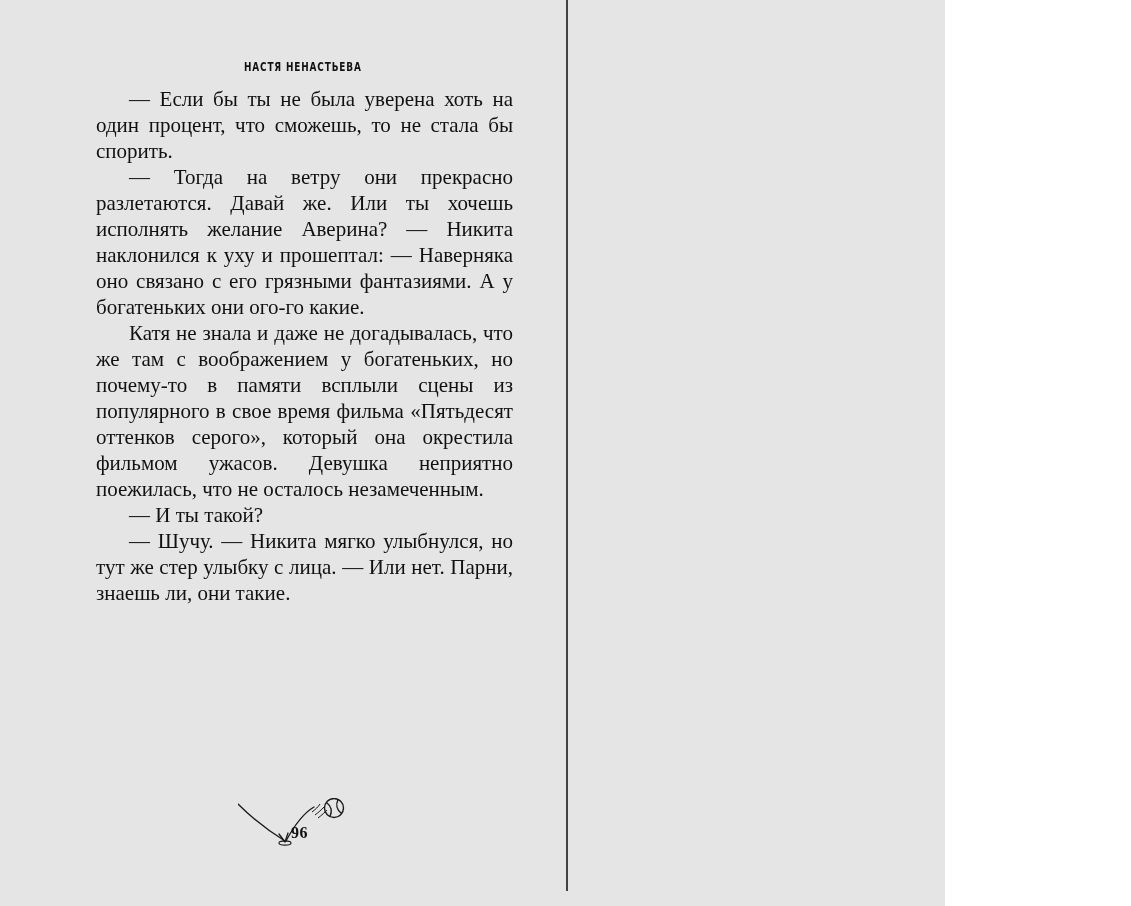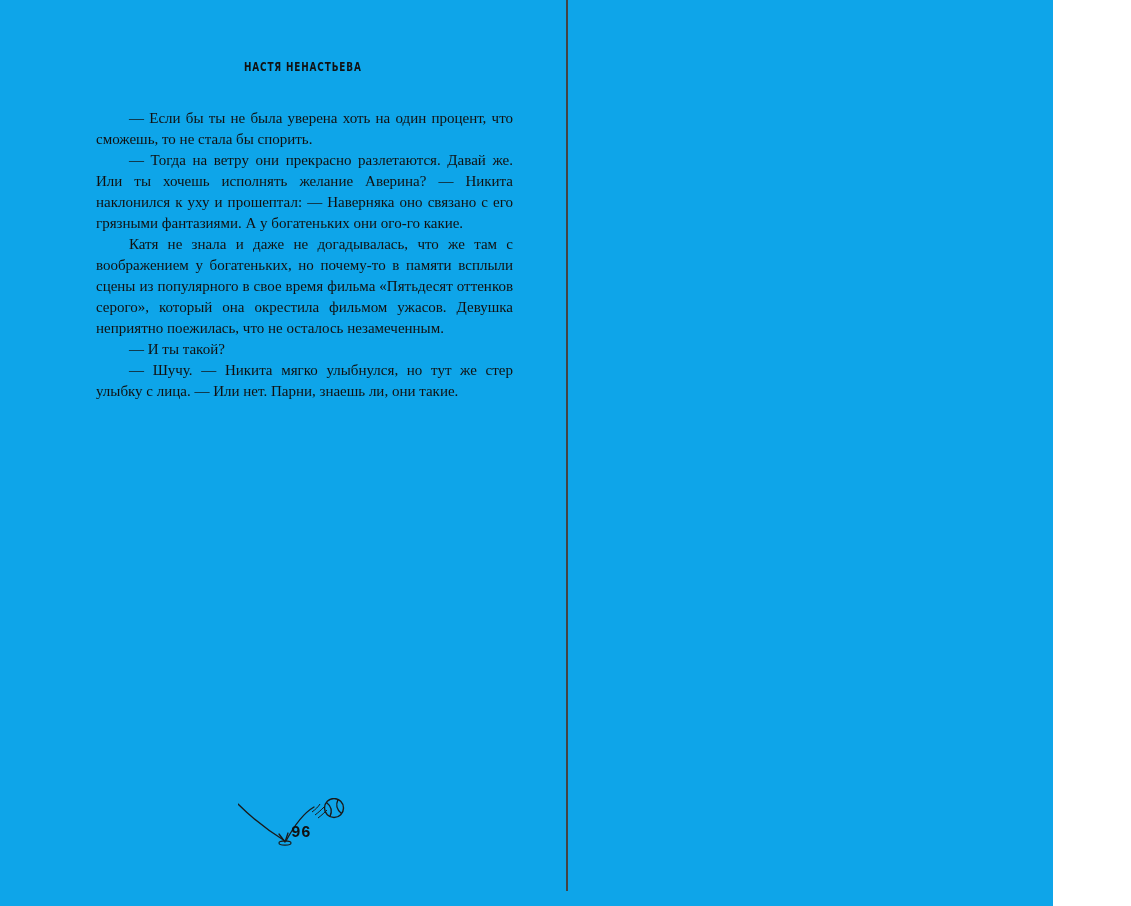--- a/index.html
+++ b/index.html
@@ -10,23 +10,23 @@
   body {
     width: 1131px;
     height: 906px;
     font-family: "Liberation Serif", "DejaVu Serif", serif;
     color: #111111;
     overflow: hidden;
   }
 
   .spread {
     position: relative;
-    width: 1053px;
+    width: 945px;
     height: 906px;
-    background: #0ea5e9;
+    background: #e5e5e5;
   }
 
   
   .gutter {
     position: absolute;
     left: 566px;
     top: 0px;
     width: 2px;
     height: 891px;
     background: #434343;
@@ -53,23 +53,23 @@
     text-transform: uppercase;
     white-space: nowrap;
     transform: scaleX(0.86);
     transform-origin: left center;
   }
   .page-left  .running-head { left: 244px; }
 
   
   .textblock {
     position: absolute;
-    top: 108px;
-    font-size: 15px;
-    line-height: 21px;
+    top: 86px;
+    font-size: 21px;
+    line-height: 26px;
     text-align: justify;
     text-justify: inter-word;
     color: #111111;
   }
   .page-left  .textblock { left: 96px;  width: 417px; }
 
   .textblock p {
     margin: 0;
     text-indent: 33px;
     hyphens: manual;
@@ -87,21 +87,21 @@
   .page-left  .folio-wrap { left: 238px; width: 150px; }
 
   .folio-ornament {
     position: absolute;
     left: 0;
     top: 0;
   }
 
   .folio-num {
     position: absolute;
-    font-family: Liberation Mono, monospace;
+    font-family: Liberation Serif, serif;
     font-weight: bold;
     font-size: 16px;
     color: #111111;
     letter-spacing: 0.5px;
   }
   .page-left  .folio-num { left: 53px; top: 26px; }
 </style>
 </head>
 <body>
 

